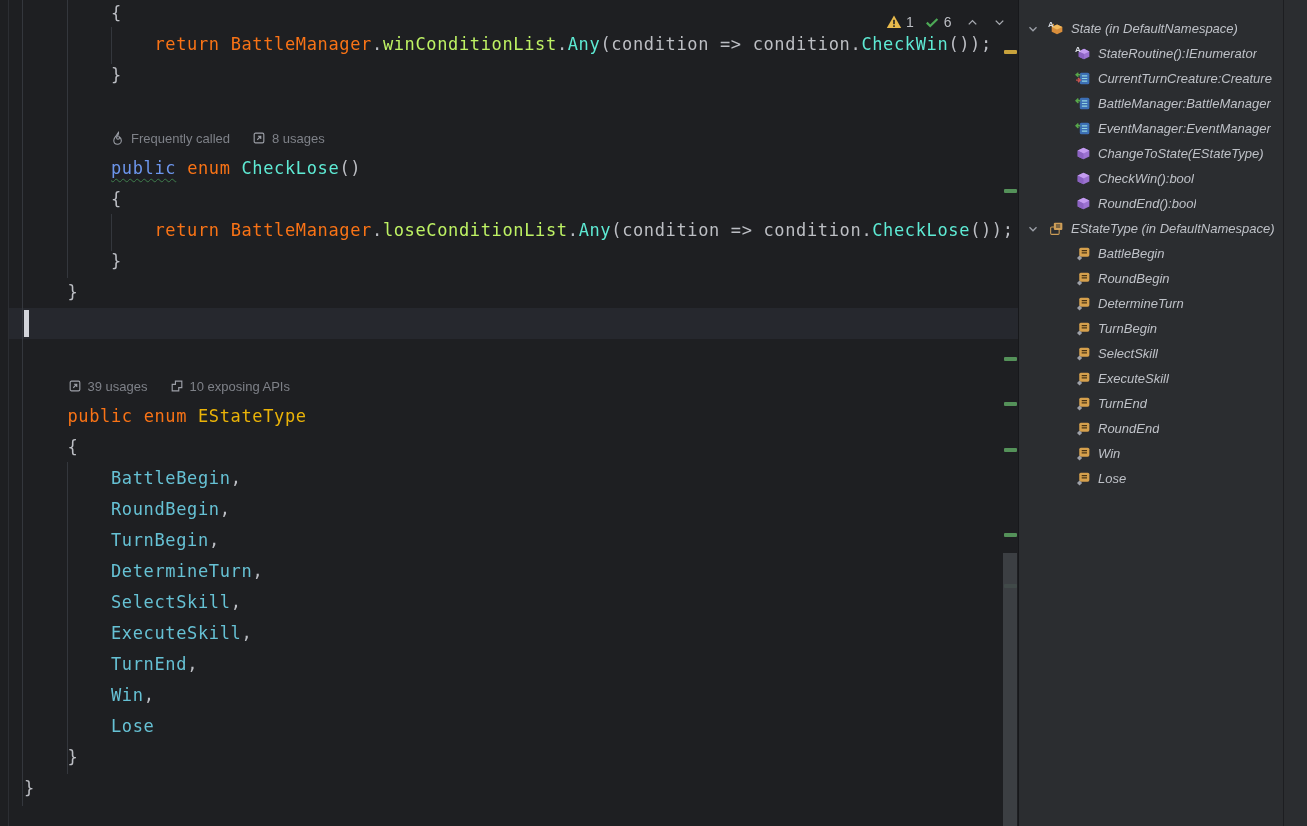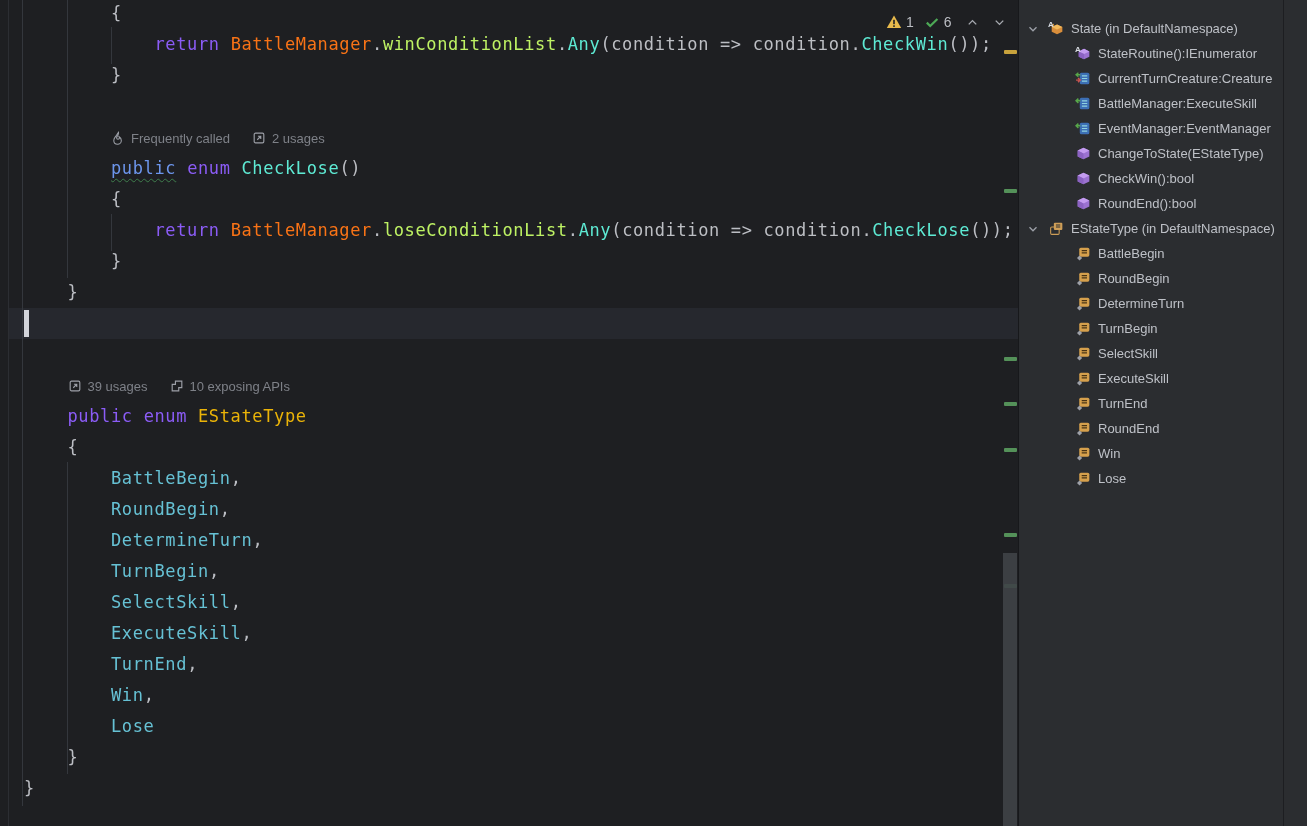--- a/index.html
+++ b/index.html
@@ -7,21 +7,21 @@
 
   
   .editor{position:absolute;left:0;top:0;width:1018px;height:826px;overflow:hidden;background:#1E1F22;}
   .gutter-line{position:absolute;left:8px;top:0;width:1px;height:826px;background:#2C2E33;}
   .caret-line{position:absolute;left:9px;top:308px;width:1009px;height:31px;background:#26282E;}
   .guide{position:absolute;width:1px;background:#34373D;}
   .code{position:absolute;left:24px;top:-2px;font-family:"DejaVu Sans Mono",monospace;
         font-size:17px;letter-spacing:.64px;line-height:31px;color:#BCBEC4;}
   .code-line{height:31px;white-space:pre;}
   .tk-p{color:#BCBEC4}
-  .tk-k{color:#8b5cf6}
+  .tk-k{color:#f97316}
   .tk-kw{color:#6C95EB;text-decoration:underline wavy #3E7D4C 1px;text-underline-offset:4px;}
   .tk-t{color:#f97316}
   .tk-f{color:#bef264}
   .tk-m{color:#5eead4}
   .tk-e{color:#66C1D4}
   .tk-et{color:#eab308}
   .tk-pa{color:#BDBFC4}
   .hint-item{display:inline-flex;align-items:center;gap:6px;vertical-align:middle;
              font-family:"Liberation Sans",sans-serif;font-size:13px;letter-spacing:0;
              color:#7E8188;margin-right:22px;}
@@ -40,21 +40,21 @@
   .sb-thumb{position:absolute;left:1003px;width:14px;background:#3F4247;opacity:.9;}
 
   
   .panel{position:absolute;left:1018px;top:0;width:265px;height:826px;box-sizing:border-box;
          background:#2B2D30;border-left:1px solid #17181B;padding-top:16px;overflow:hidden;}
   .trow{height:25px;display:flex;align-items:center;color:#BEC1C7;font-size:13px;white-space:nowrap;overflow:hidden;}
   .trow.l0{padding-left:7px;}
   .trow.l1{padding-left:56px;}
   .chev{width:22px;flex:0 0 22px;display:flex;align-items:center;}
   .ticon{width:17px;height:17px;flex:0 0 17px;margin-right:6px;display:flex;align-items:center;justify-content:center;}
-  .tlabel{overflow:hidden;}
+  .tlabel{overflow:hidden;font-style:italic;}
 
   
   .strip{position:absolute;left:1283px;top:0;width:24px;height:826px;background:#2B2D30;border-left:1px solid #1D1E21;}
   svg{display:block;}
 </style>
 </head>
 <body>
 
 <div class="editor">
   <div class="gutter-line"></div>
@@ -69,40 +69,40 @@
   <div class="code">
       <div class="code-line"><span class="tk-p">        {</span></div>
       <div class="code-line"><span class="tk-p">            </span><span class="tk-k">return</span><span class="tk-p"> </span><span class="tk-t">BattleManager</span><span class="tk-p">.</span><span class="tk-f">winConditionList</span><span class="tk-p">.</span><span class="tk-m">Any</span><span class="tk-p">(</span><span class="tk-pa">condition</span><span class="tk-p"> =&gt; </span><span class="tk-pa">condition</span><span class="tk-p">.</span><span class="tk-m">CheckWin</span><span class="tk-p">());</span></div>
       <div class="code-line"><span class="tk-p">        }</span></div>
       <div class="code-line"></div>
       <div class="code-line"><span>        </span><span class="hint-item"><span><svg viewBox="0 0 16 16" width="14" height="14">
               <path d="M8.6 1.5c.3 2-.4 3.1-1.2 4.2-.5.7-1 1.3-1 2.1 0 .9.7 1.6 1.6 1.6s1.6-.7 1.6-1.6c0-.4-.1-.8-.3-1.2 1.5 1 2.5 2.6 2.5 4.2 0 2.4-1.9 4.3-4.3 4.3S3.2 13.2 3.2 10.8c0-1.6.8-2.9 1.7-4C6.2 5.2 7 3.6 8.6 1.5z" fill="none" stroke="#9DA0A8" stroke-width="1.2"></path>
             </svg></span><span>Frequently called</span></span><span class="hint-item"><span><svg viewBox="0 0 16 16" width="14" height="14">
               <rect x="2.5" y="2.5" width="11" height="11" rx="1.5" fill="none" stroke="#9DA0A8" stroke-width="1.3"></rect>
               <path d="M6 10l4-4M6.8 6H10v3.2" fill="none" stroke="#9DA0A8" stroke-width="1.3"></path>
-            </svg></span><span>2 usages</span></span></div>
+            </svg></span><span>8 usages</span></span></div>
       <div class="code-line"><span class="tk-p">        </span><span class="tk-kw">public</span><span class="tk-p"> </span><span class="tk-k">enum</span><span class="tk-p"> </span><span class="tk-m">CheckLose</span><span class="tk-p">()</span></div>
       <div class="code-line"><span class="tk-p">        {</span></div>
       <div class="code-line"><span class="tk-p">            </span><span class="tk-k">return</span><span class="tk-p"> </span><span class="tk-t">BattleManager</span><span class="tk-p">.</span><span class="tk-f">loseConditionList</span><span class="tk-p">.</span><span class="tk-m">Any</span><span class="tk-p">(</span><span class="tk-pa">condition</span><span class="tk-p"> =&gt; </span><span class="tk-pa">condition</span><span class="tk-p">.</span><span class="tk-m">CheckLose</span><span class="tk-p">());</span></div>
       <div class="code-line"><span class="tk-p">        }</span></div>
       <div class="code-line"><span class="tk-p">    }</span></div>
       <div class="code-line"></div>
       <div class="code-line"></div>
       <div class="code-line"><span>    </span><span class="hint-item"><span><svg viewBox="0 0 16 16" width="14" height="14">
               <rect x="2.5" y="2.5" width="11" height="11" rx="1.5" fill="none" stroke="#9DA0A8" stroke-width="1.3"></rect>
               <path d="M6 10l4-4M6.8 6H10v3.2" fill="none" stroke="#9DA0A8" stroke-width="1.3"></path>
             </svg></span><span>39 usages</span></span><span class="hint-item"><span><svg viewBox="0 0 16 16" width="14" height="14">
               <path d="M6.2 2.5h7.3v7.3H10v3.7H2.5V6.2h3.7z" fill="none" stroke="#9DA0A8" stroke-width="1.3"></path>
             </svg></span><span>10 exposing APIs</span></span></div>
       <div class="code-line"><span class="tk-p">    </span><span class="tk-k">public</span><span class="tk-p"> </span><span class="tk-k">enum</span><span class="tk-p"> </span><span class="tk-et">EStateType</span></div>
       <div class="code-line"><span class="tk-p">    {</span></div>
       <div class="code-line"><span class="tk-p">        </span><span class="tk-e">BattleBegin</span><span class="tk-p">,</span></div>
       <div class="code-line"><span class="tk-p">        </span><span class="tk-e">RoundBegin</span><span class="tk-p">,</span></div>
+      <div class="code-line"><span class="tk-p">        </span><span class="tk-e">TurnBegin</span><span class="tk-p">,</span></div>
       <div class="code-line"><span class="tk-p">        </span><span class="tk-e">DetermineTurn</span><span class="tk-p">,</span></div>
-      <div class="code-line"><span class="tk-p">        </span><span class="tk-e">TurnBegin</span><span class="tk-p">,</span></div>
       <div class="code-line"><span class="tk-p">        </span><span class="tk-e">SelectSkill</span><span class="tk-p">,</span></div>
       <div class="code-line"><span class="tk-p">        </span><span class="tk-e">ExecuteSkill</span><span class="tk-p">,</span></div>
       <div class="code-line"><span class="tk-p">        </span><span class="tk-e">TurnEnd</span><span class="tk-p">,</span></div>
       <div class="code-line"><span class="tk-p">        </span><span class="tk-e">Win</span><span class="tk-p">,</span></div>
       <div class="code-line"><span class="tk-p">        </span><span class="tk-e">Lose</span></div>
       <div class="code-line"><span class="tk-p">    }</span></div>
       <div class="code-line"><span class="tk-p">}</span></div>
     </div>
   <div class="caret"></div>
 
@@ -191,21 +191,21 @@
       <span class="tlabel">CurrentTurnCreature:Creature</span>
     </div>
     <div class="trow l1">
       <span class="ticon">
         <svg viewBox="0 0 16 16" width="17" height="17">
           <rect x="4.5" y="2.5" width="9" height="11" rx="1.5" fill="#3C6FB5"></rect>
           <path d="M6.5 5.5h5M6.5 8h5M6.5 10.5h5" stroke="#8FD3DF" stroke-width="1.1"></path>
           <path d="M1 5.5h4M3.2 3.4L1 5.5l2.2 2.1" fill="none" stroke="#57A64A" stroke-width="1.4"></path>
         </svg>
       </span>
-      <span class="tlabel">BattleManager:ExecuteSkill</span>
+      <span class="tlabel">BattleManager:BattleManager</span>
     </div>
     <div class="trow l1">
       <span class="ticon">
         <svg viewBox="0 0 16 16" width="17" height="17">
           <rect x="4.5" y="2.5" width="9" height="11" rx="1.5" fill="#3C6FB5"></rect>
           <path d="M6.5 5.5h5M6.5 8h5M6.5 10.5h5" stroke="#8FD3DF" stroke-width="1.1"></path>
           <path d="M1 5.5h4M3.2 3.4L1 5.5l2.2 2.1" fill="none" stroke="#57A64A" stroke-width="1.4"></path>
         </svg>
       </span>
       <span class="tlabel">EventManager:EventManager</span>

